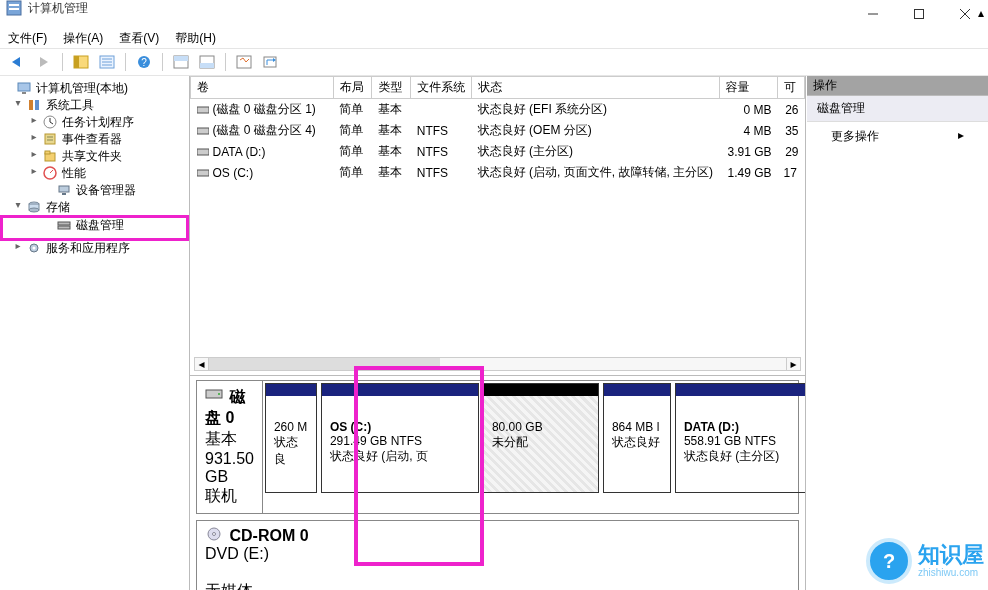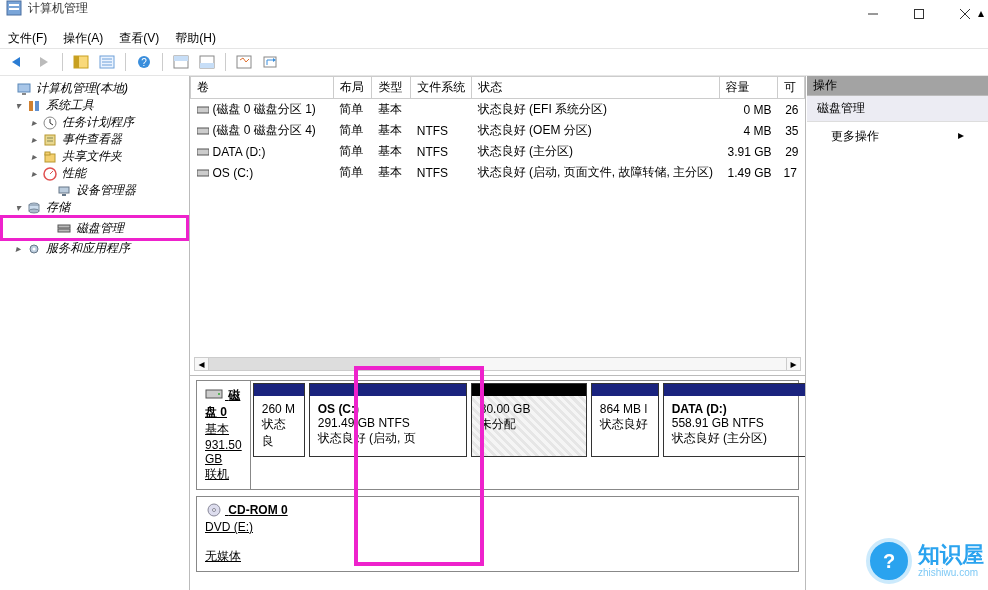--- a/index.html
+++ b/index.html
@@ -10,45 +10,45 @@
   .win-btns { display: flex; }
   .win-btn { width: 46px; height: 28px; display: flex; align-items: center; justify-content: center; color: #555; }
   .menubar { height: 20px; background: #fff; display: flex; gap: 16px; padding-left: 8px; align-items: center; }
   .menubar span { }
   .toolbar { height: 28px; background: #fff; border-top: 1px solid #e5e5e5; border-bottom: 1px solid #e5e5e5; display: flex; align-items: center; padding-left: 6px; gap: 2px; }
   .tbtn { width: 24px; height: 22px; display: flex; align-items: center; justify-content: center; border: 1px solid transparent; }
   .tbtn svg { display:block; }
   .divider { width: 1px; height: 18px; background: #ccc; margin: 0 4px; }
   .content { display: flex; height: calc(590px - 28px - 20px - 28px); }
   .tree { width: 190px; border-right: 1px solid #bbb; padding: 4px 2px; overflow: hidden; }
-  .tree-row { display: flex; align-items: center; height: 17px; white-space: nowrap; font-style: italic; }
+  .tree-row { display: flex; height: 17px; white-space: nowrap; }
   .twisty { width: 12px; text-align: center; color: #666; font-size: 10px; }
   .tree-icon { width: 16px; height: 16px; margin: 0 4px 0 2px; display: inline-flex; align-items:center; justify-content:center; }
   .center { flex: 1; display: flex; flex-direction: column; border-right: 1px solid #bbb; min-width: 0; }
   .right { width: 182px; display: flex; flex-direction: column; border-left: 1px solid #fff; }
   .right-header { background: #a3a3a3; border-bottom: 1px solid #bbb; padding: 2px 6px; font-size: 12px; height: 20px; display:flex; align-items:center;}
   .right-item { background: #ececf3; border-bottom: 1px solid #ddd; padding: 4px 10px; display: flex; align-items: center; justify-content: space-between; font-size: 12px; }
   .right-sub { padding: 6px 24px; display: flex; justify-content: space-between; }
   .vol-list { height: 300px; overflow: hidden; border-bottom: 1px solid #bbb; position:relative; }
   table.vols { width: 100%; border-collapse: collapse; font-size: 12px; }
   table.vols th { background: #fff; border: 1px solid #ccc; font-weight: 400; text-align: left; padding: 2px 6px; white-space: nowrap; height: 18px; }
   table.vols td { padding: 2px 6px; white-space: nowrap; height: 18px; }
   .vicon svg { vertical-align: middle; margin-right: 4px; }
   .hscroll { position: absolute; bottom: 4px; left: 4px; right: 4px; height: 14px; border: 1px solid #ccc; background:#f7f7f7; display:flex; }
   .hscroll .arrow{ width:14px; border-right:1px solid #ccc; display:flex; align-items:center; justify-content:center;}
   .hscroll .arrow:last-child{border-right:none;border-left:1px solid #ccc;}
   .hscroll .track{flex:1; position:relative;}
   .hscroll .thumb{position:absolute; left:0; top:0; bottom:0; width:40%; background:#ddd;}
   .disk-area { flex: 1; overflow: hidden; padding: 4px 6px 4px 6px; background: #fff; }
   .disk-row { border: 1px solid #888; margin-bottom: 6px; display: flex; }
-  .disk-label { width: 110px; padding: 6px 8px; border-right: 1px solid #888; font-size: 12px; text-decoration: underline; }
+  .disk-label { width: 110px; padding: 6px 8px; border-right: 1px solid #888; font-size: 16px; }
   .disk-label .dicon{ display:inline-block; width:20px; vertical-align:top;}
   .disk-parts { flex: 1; display: flex; flex-direction: column; }
   .part-strip { display: flex; }
-  .part { border: 1px solid #333; margin: 2px; padding: 6px 8px; font-size: 12px; position:relative; }
+  .part { border: 1px solid #333; margin: 2px; padding: 24px 8px; font-size: 12px; position:relative; }
   .part .hdr { position:absolute; top:0; left:0; right:0; height:12px; background:#1a237e; }
   .part .body { margin-top:12px; }
   .unalloc { background: repeating-linear-gradient(45deg,#f5f5f5 0 3px,#e6e6e6 3px 6px); }
   .unalloc .hdr { background:#000; }
   .highlight-magenta { outline: 3px solid #ee22cc; outline-offset: -1px; }
   .hl-box { position: absolute; border: 4px solid #ee22cc; pointer-events: none; }
   .watermark { position: absolute; right: 4px; bottom: 6px; display:flex; align-items:center; gap:6px;}
   .wm-bubble{ width:46px;height:46px;border-radius:50%;background:#2aa3ef;display:flex;align-items:center;justify-content:center;color:#fff;font-weight:bold;font-size:20px;border:4px solid #cceafc;}
   .wm-txt{ color:#2aa3ef; line-height:1;}
   .wm-txt .big{font-size:22px;font-weight:600;display:block;}

